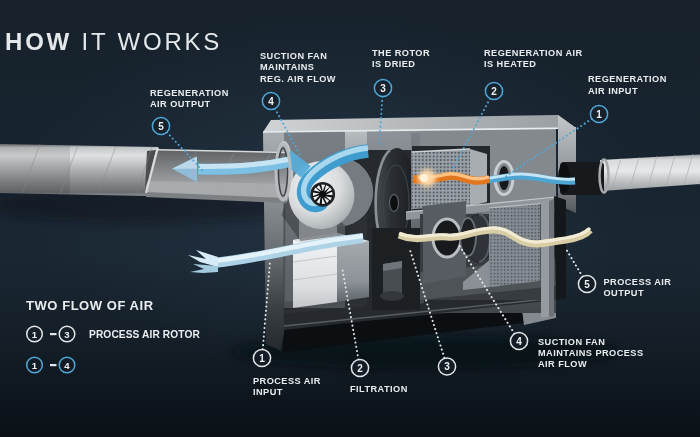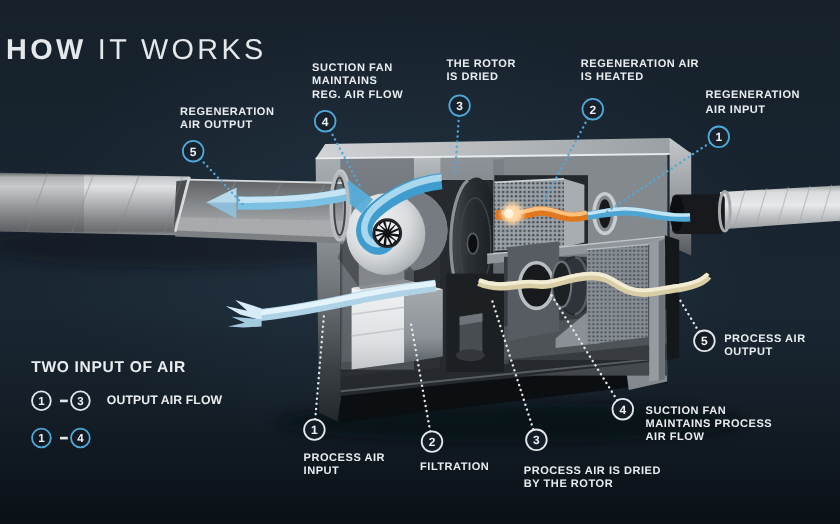--- a/index.html
+++ b/index.html
@@ -373,22 +373,20 @@
 <div class="lbl" style="left:484px;top:48.2px;">REGENERATION AIR
 IS HEATED</div>
 <div class="lbl" style="left:372px;top:48.2px;">THE ROTOR
 IS DRIED</div>
 <div class="lbl" style="left:588px;top:74.4px;">REGENERATION
 AIR INPUT</div>
 
 <div class="lbl" style="left:253px;top:375.7px;">PROCESS AIR
 INPUT</div>
 <div class="lbl" style="left:350px;top:384.4px;">FILTRATION</div>
-<div class="lbl" style="left:436.5px;top:386.6px;">PROCESS AIR IS DRIED
-BY THE ROTOR</div>
 <div class="lbl" style="left:538px;top:336.6px;">SUCTION FAN
 MAINTAINS PROCESS
 AIR FLOW</div>
 <div class="lbl" style="left:603.5px;top:276.9px;">PROCESS AIR
 OUTPUT</div>
 
-<div class="leg" style="left:26px;top:298.8px;font-size:13px;line-height:13px;letter-spacing:.55px;">TWO INPUT OF AIR</div>
-<div class="leg" style="left:89px;top:328.5px;font-size:10.2px;line-height:11.7px;letter-spacing:.1px;">OUTPUT AIR FLOW</div>
+<div class="leg" style="left:26px;top:298.8px;font-size:13px;line-height:13px;letter-spacing:.55px;">TWO FLOW OF AIR</div>
+<div class="leg" style="left:89px;top:328.5px;font-size:10.2px;line-height:11.7px;letter-spacing:.1px;">PROCESS AIR ROTOR</div>
 </div>
 </body></html>

